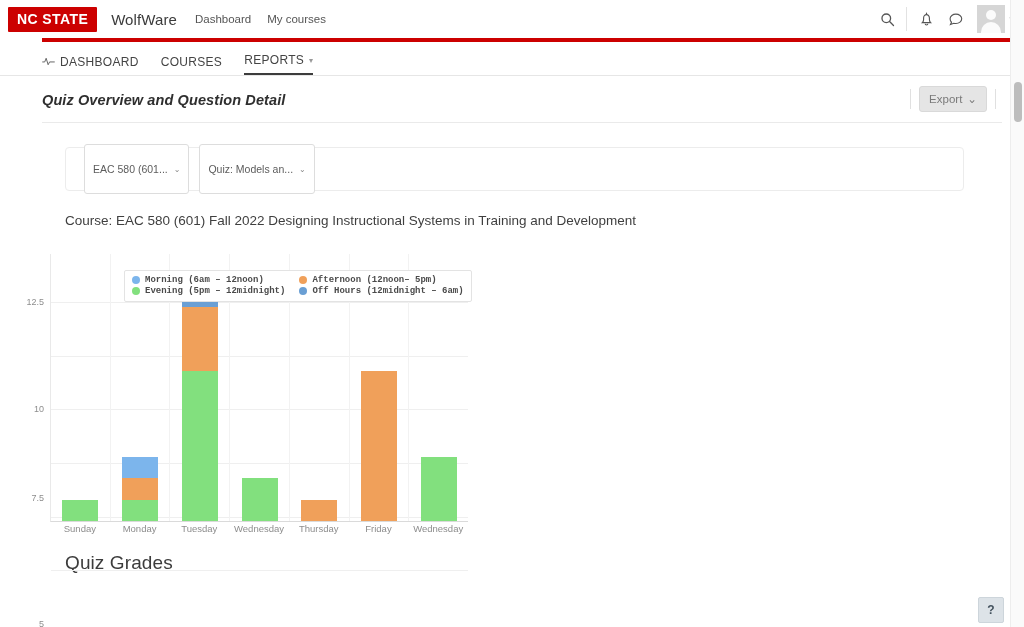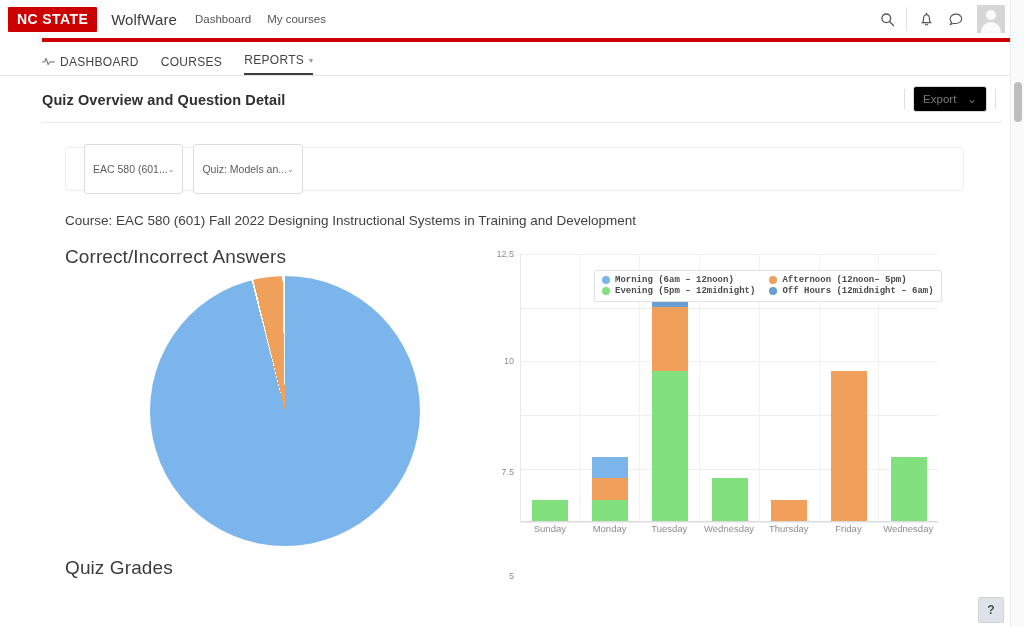--- a/index.html
+++ b/index.html
@@ -138,39 +138,40 @@
     display: flex;
     align-items: center;
     padding: 16px 0 14px 42px;
     position: relative;
   }
   .card-title {
     font-size: 14.5px;
     font-weight: bold;
     color: #2f2f2f;
     letter-spacing: 0.1px;
+    font-style: italic;
   }
   .card-head-right {
     position: absolute;
     right: 20px;
     top: 10px;
     display: flex;
     align-items: center;
   }
   .vsep { width: 1px; height: 20px; background: #e0e0e0; margin: 0 8px; }
   .export-btn {
     border: 1px solid #d9d9d9;
     border-radius: 3px;
-    background: #000000;
+    background: #e5e5e5;
     color: #7a7a7a;
     font-size: 11.5px;
     padding: 5px 9px;
     display: flex;
     align-items: center;
-    gap: 11px;
+    gap: 5px;
     cursor: pointer;
   }
   .divider {
     height: 1px;
     background: #eaeaea;
     margin: 0 22px 0 42px;
   }
 
   
   .filter-panel {
@@ -186,20 +187,21 @@
   }
   .select-pill {
     border: 1px solid #dddddd;
     border-radius: 3px;
     background: #fff;
     font-size: 10.5px;
     color: #5c5c5c;
     padding: 18px 8px;
     display: flex;
     align-items: center;
+    gap: 6px;
     cursor: pointer;
     white-space: nowrap;
   }
   .select-pill .chev2 { font-size: 8px; color: #888; }
 
   .meta {
     margin: 18px 4px 0 65px;
     font-size: 13.5px;
     color: #3f3f3f;
     line-height: 1.72;
@@ -250,20 +252,21 @@
     top: 8px;
     height: 268px;
     border-left: 1px solid #e9e9e9;
     border-bottom: 1px solid #dadada;
   }
   .gridline {
     position: absolute;
     left: 0; right: 0;
     height: 1px;
     background: #efefef;
+    margin-top: 48px;
   }
   .ytick {
     position: absolute;
     right: calc(100% + 7px);
     transform: translateY(-50%);
     font-size: 9px;
     color: #8d8d8d;
     white-space: nowrap;
   }
   .bars {
@@ -447,26 +450,20 @@
         <span class="chev2">⌄</span>
       </div>
     </div>
 
     <div class="meta">
       <div>Course: EAC 580 (601) Fall 2022 Designing Instructional Systems in Training and Development</div>
     </div>
 
     <div class="charts">
 
-      <div class="chart-col chart-left">
-        <div class="chart-title">Correct/Incorrect Answers</div>
-        <div class="pie-wrap">
-          <div class="pie"></div>
-        </div>
-      </div>
 
       <div class="chart-col chart-right">
         <div class="bar-chart">
 
           <div class="legend">
             <div class="leg-item">
               <span class="leg-dot" style="background:#7cb5ec"></span>
               <span>Morning (6am – 12noon)</span>
             </div>
             <div class="leg-item">
@@ -484,21 +481,21 @@
           </div>
 
           <div class="plot">
             <div id="gridlines">
                 <div class="gridline" style="top: 268px;"></div>
                 <div class="gridline" style="top: 214.4px;"></div>
                 <div class="gridline" style="top: 160.8px;">
                   <div class="ytick" style="top: 160.8px;">5</div>
                 </div>
                 <div class="gridline" style="top: 107.2px;">
-                  <div class="ytick" style="top: 111px;">7.5</div>
+                  <div class="ytick" style="top: 89px;">7.5</div>
                 </div>
                 <div class="gridline" style="top: 53.6px;">
                   <div class="ytick" style="top: 53.6px;">10</div>
                 </div>
                 <div class="gridline" style="top: 0px;">
                   <div class="ytick" style="top: 0px;">12.5</div>
                 </div>
               </div>
             <div class="bars" id="bars">
                 <div class="bar-slot">

